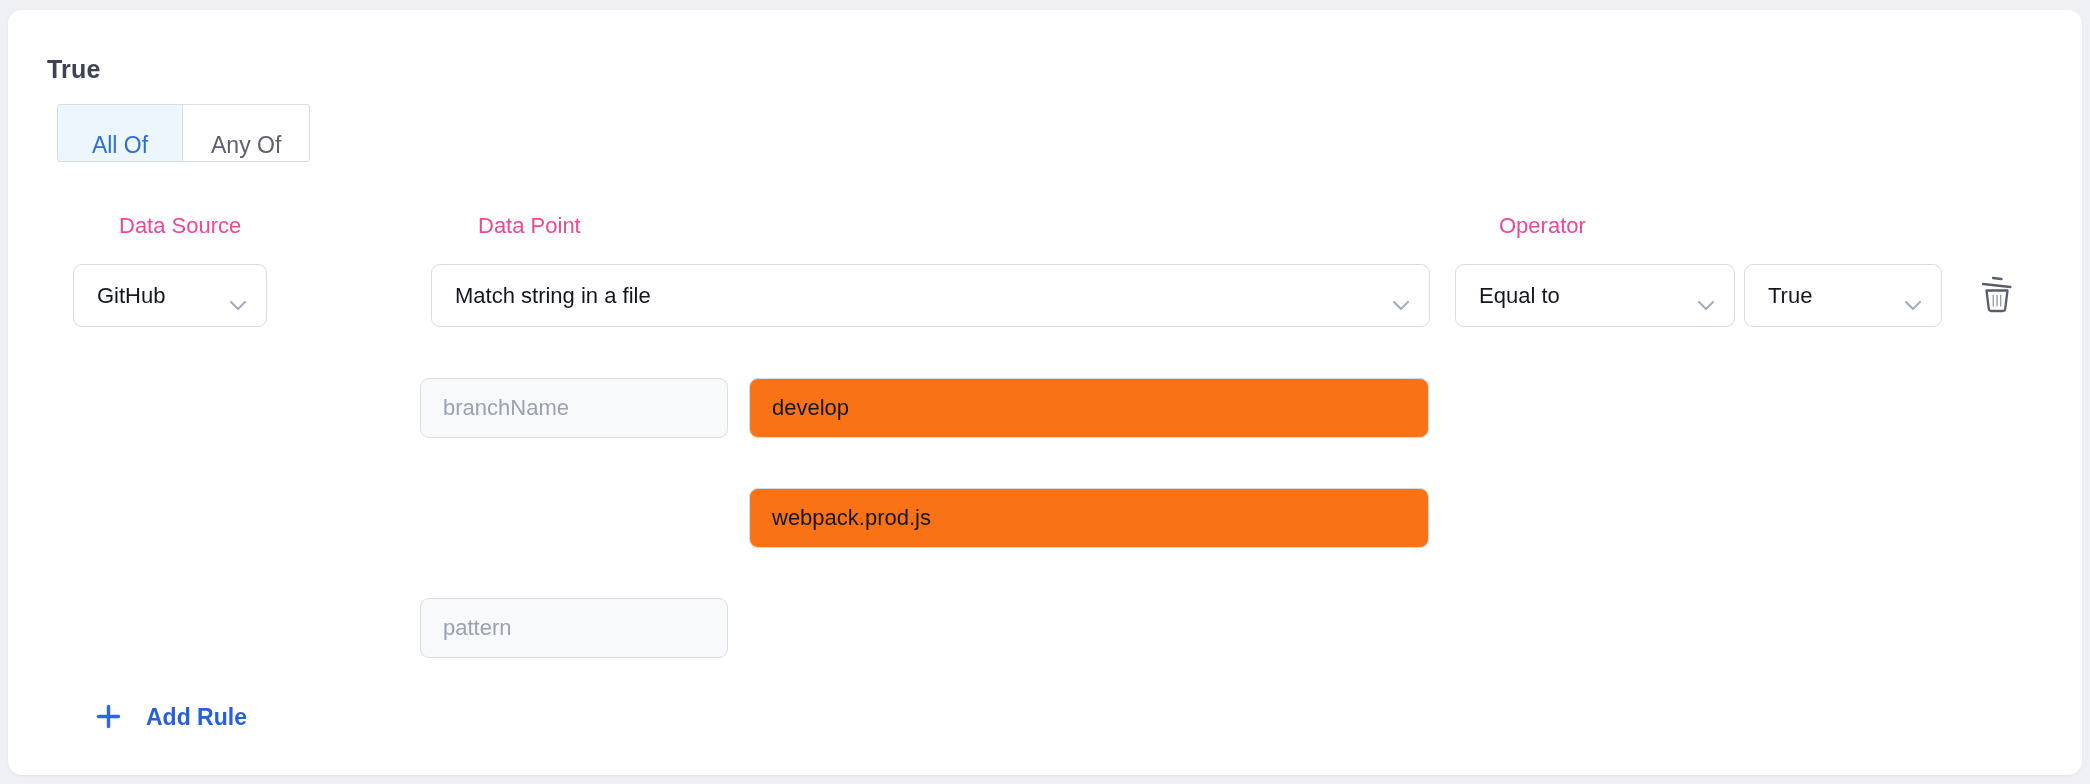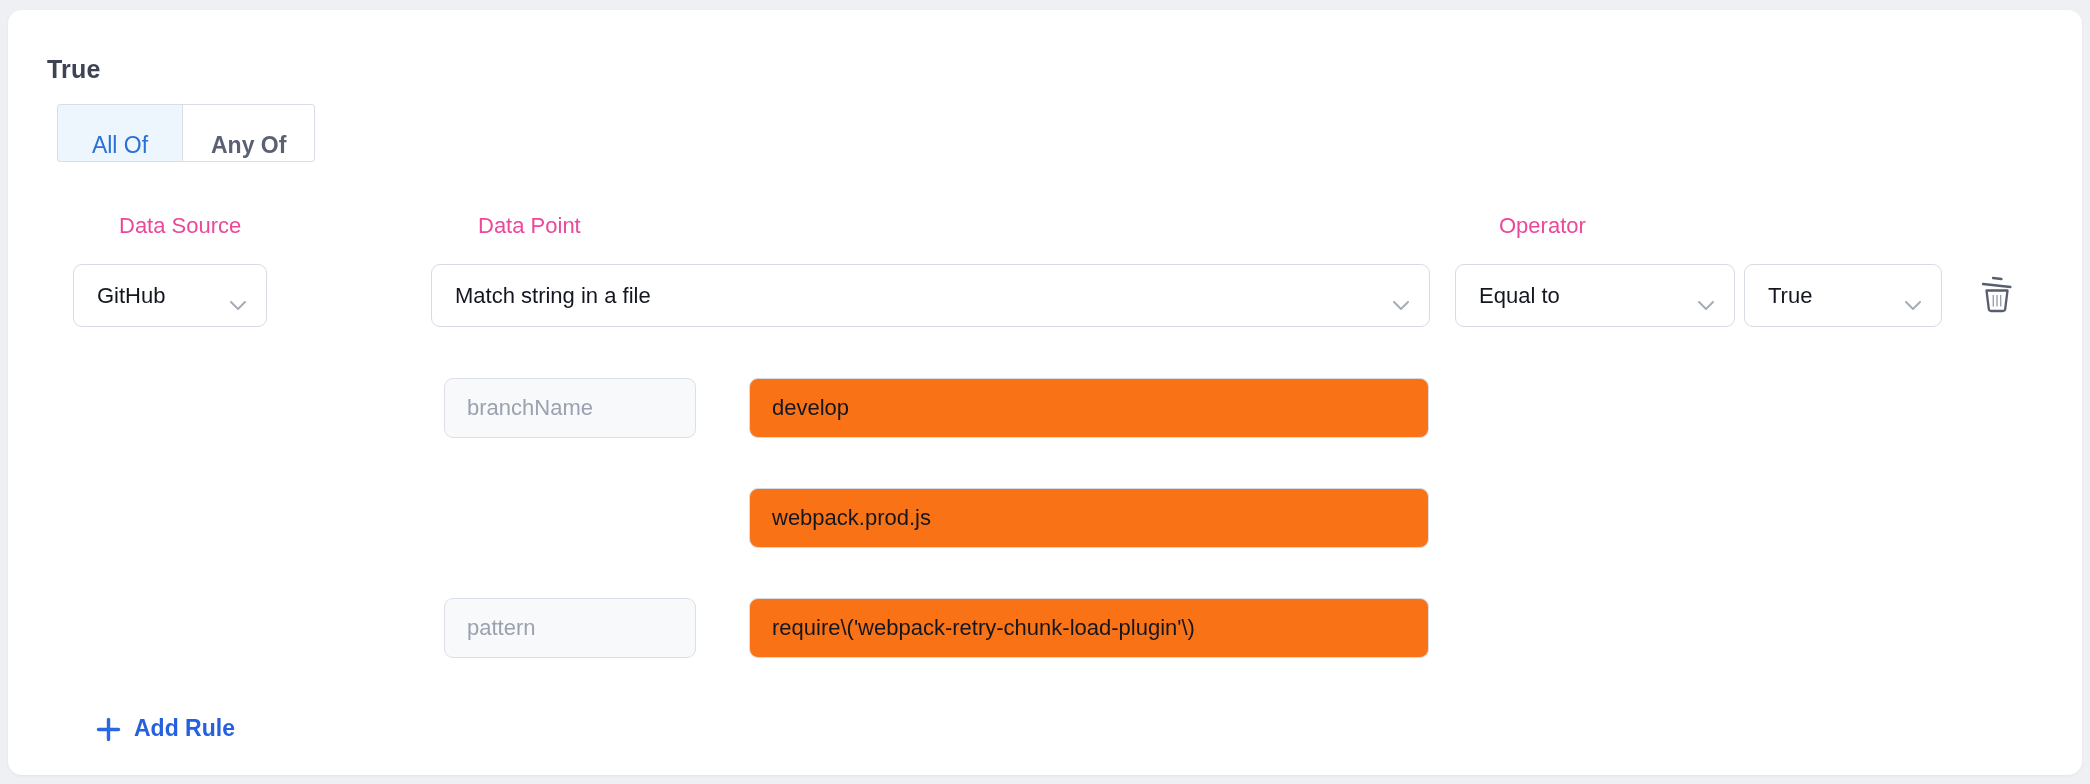--- a/index.html
+++ b/index.html
@@ -51,21 +51,21 @@
     border: 1px solid #d9dde6;
     background: #ffffff;
     color: #5b6173;
     font-family: inherit;
     font-size: 23px;
     line-height: 56px;
     text-align: center;
     cursor: pointer;
   }
   .toggle-btn:first-child { border-radius: 3px 0 0 3px; }
-  .toggle-btn:last-child { border-radius: 0 3px 3px 0; margin-left: -1px; font-weight: bold; }
+  .toggle-btn:last-child { border-radius: 0 3px 3px 0; margin-left: -1px; }
   .toggle-btn.selected {
     background: #edf6fc;
     color: #2b6fd9;
     position: relative;
     z-index: 1;
   }
 
   .field-label {
     position: absolute;
     top: 203px;
@@ -128,22 +128,22 @@
   .kv-key, .kv-value {
     position: absolute;
     height: 60px;
     border-radius: 9px;
     font-family: inherit;
     font-size: 22px;
     padding: 0 22px;
     outline: none;
   }
   .kv-key {
-    left: 436px;
-    width: 252px;
+    left: 412px;
+    width: 308px;
     background: #f8f9fb;
     border: 1px solid #dcdfe7;
     color: #9aa1af;
   }
   .kv-value {
     left: 741px;
     width: 680px;
     background: #f97316;
     border: 1px solid #d7dbe3;
     color: #14171f;
@@ -152,22 +152,22 @@
   .row-1 { top: 478px; }
   .row-2 { top: 588px; }
 
   
   .add-rule {
     position: absolute;
     left: 84px;
     top: 694px;
     height: 38px;
     display: flex;
-    align-items: flex-end;
-    gap: 13px;
+    align-items: flex-start;
+    gap: 25px;
     border: none;
     background: none;
     padding: 0 4px;
     color: #2560df;
     font-family: inherit;
     font-size: 23px;
     font-weight: 700;
     cursor: pointer;
   }
 </style>
@@ -240,21 +240,20 @@
         </svg>
       </span>
     </button>
 
     <input class="kv-key row-0" readonly="" tabindex="-1" value="branchName" style="">
     <input class="kv-value row-0" value="develop" style="">
 
     <input class="kv-value row-1" value="webpack.prod.js" style="">
 
     <input class="kv-key row-2" readonly="" tabindex="-1" value="pattern" style="">
-    <input class="kv-value row-2" value="require\('webpack-retry-chunk-load-plugin'\)" style="">
 
     <button class="add-rule">
       <span style="display:flex;align-items:center;">
         <svg width="25" height="25" viewBox="0 0 25 25">
             <g stroke="#2b66e3" stroke-width="3.4" stroke-linecap="round">
               <line x1="12.5" y1="2.5" x2="12.5" y2="22.5"></line>
               <line x1="2.5" y1="12.5" x2="22.5" y2="12.5"></line>
             </g>
           </svg>
       </span>

